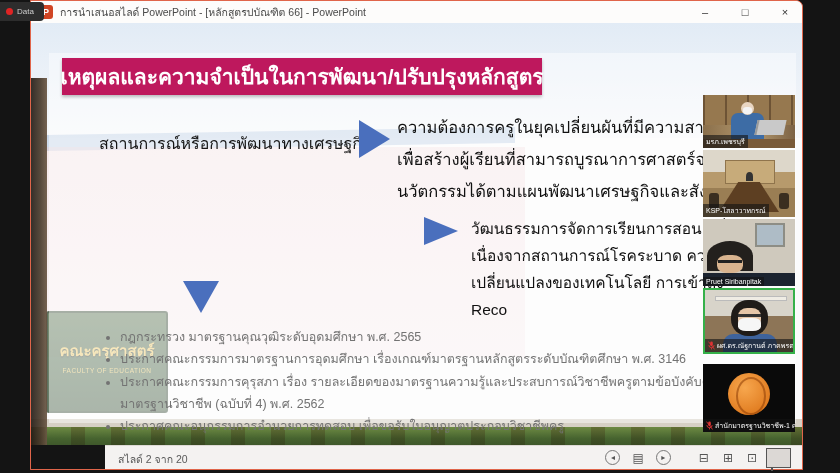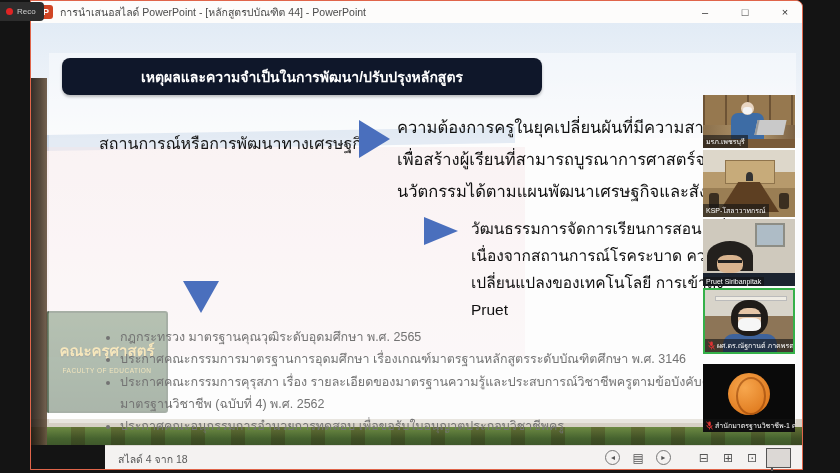--- a/index.html
+++ b/index.html
@@ -35,23 +35,23 @@
   .photo-path{position:absolute;left:0;right:0;top:396px;height:10px;background:rgba(205,198,182,.8);}
   .photo-garden{position:absolute;left:0;right:0;top:404px;height:21px;
     background:linear-gradient(180deg,#6d8a43,#46632f 55%,#3c5429),
     repeating-linear-gradient(90deg,rgba(160,60,40,.25) 0 14px,rgba(0,0,0,0) 14px 40px);
     background-blend-mode:multiply;}
   .white-wash{position:absolute;left:18px;top:30px;right:6px;height:370px;background:rgba(255,255,255,.45);}
 
   .course-badge{position:absolute;left:407px;top:14px;width:306px;height:23px;background:#fffefd;
     border:2px solid #e9a97d;border-radius:8px;box-sizing:border-box;display:flex;align-items:center;
     justify-content:center;font-size:11px;font-weight:bold;color:#e5365f;white-space:nowrap;}
-  .slide-title{position:absolute;left:31px;top:35px;width:480px;height:37px;background:#0f172a;
-    border-radius:8px;display:flex;align-items:center;justify-content:center;color:#fff;
-    font-weight:bold;font-size:14px;box-shadow:0 2px 3px rgba(0,0,0,.25);white-space:nowrap;}
+  .slide-title{position:absolute;left:31px;top:35px;width:480px;height:37px;background:#be185d;
+    border-radius:0;display:flex;align-items:center;justify-content:center;color:#fff;
+    font-weight:bold;font-size:21px;box-shadow:0 2px 3px rgba(0,0,0,.25);white-space:nowrap;}
 
   .row1-left{position:absolute;left:68px;top:108px;font-size:16px;color:#161616;white-space:nowrap;}
   .arrow-right{width:0;height:0;border-top:19px solid transparent;border-bottom:19px solid transparent;
     border-left:31px solid #4a6fbd;position:absolute;}
   .arrow1{left:328px;top:97px;}
   .rblock1{position:absolute;left:366px;top:88px;width:420px;font-size:16.5px;color:#111;
     line-height:32px;white-space:nowrap;}
   .row2-left1{position:absolute;left:66px;top:196px;font-size:16px;color:#161616;white-space:nowrap;}
   .row2-left2{position:absolute;left:66px;top:229px;font-size:16px;color:#161616;white-space:nowrap;}
   .arrow2{left:393px;top:194px;border-top-width:14px;border-bottom-width:14px;border-left-width:34px;}
@@ -138,21 +138,21 @@
     border:2px solid rgba(140,60,5,.55);}
   .mic-muted{flex:none;}
 </style>
 </head>
 <body>
 
 <div class="ppt-window">
 
   <div class="title-bar">
     <div class="ppt-icon">P</div>
-    <div class="win-title">การนำเสนอสไลด์ PowerPoint - [หลักสูตรปบัณฑิต 44] - PowerPoint</div>
+    <div class="win-title">การนำเสนอสไลด์ PowerPoint - [หลักสูตรปบัณฑิต 66] - PowerPoint</div>
     <div class="win-controls">
       <span class="win-btn">–</span>
       <span class="win-btn">□</span>
       <span class="win-btn">×</span>
     </div>
   </div>
 
   <div class="slide">
 
     <div class="photo-sky"></div>
@@ -175,53 +175,53 @@
       <div>ความต้องการครูในยุคเปลี่ยนผันที่มีความสามารถ</div>
       <div>เพื่อสร้างผู้เรียนที่สามารถบูรณาการศาสตร์จนสร้าง</div>
       <div>นวัตกรรมได้ตามแผนพัฒนาเศรษฐกิจและสังคมแห่งชาติ</div>
     </div>
 
     <div class="arrow-right arrow2"></div>
     <div class="rblock2">
       <div>วัฒนธรรมการจัดการเรียนการสอนเปลี่ยนแปลง</div>
       <div>เนื่องจากสถานการณ์โรคระบาด ความ</div>
       <div>เปลี่ยนแปลงของเทคโนโลยี การเข้าถึง</div>
-      <div>Pruet</div>
+      <div>Reco</div>
     </div>
 
     <div class="arrow-down"></div>
 
     <ul class="bullets">
       <li>กฎกระทรวง มาตรฐานคุณวุฒิระดับอุดมศึกษา พ.ศ. 2565</li>
       <li>ประกาศคณะกรรมการมาตรฐานการอุดมศึกษา เรื่องเกณฑ์มาตรฐานหลักสูตรระดับบัณฑิตศึกษา พ.ศ. 3146</li>
       <li>ประกาศคณะกรรมการคุรุสภา เรื่อง รายละเอียดของมาตรฐานความรู้และประสบการณ์วิชาชีพครูตามข้อบังคับคุรุสภา ว่าด้วยมาตรฐานวิชาชีพ (ฉบับที่ 4) พ.ศ. 2562</li>
       <li>ประกาศคณะอนุกรรมการอำนวยการทดสอบ เพื่อขอรับใบอนุญาตประกอบวิชาชีพครู</li>
     </ul>
   </div>
 
   <div class="status-bar">
     <div class="status-black"></div>
-    <div class="slide-counter">สไลด์ 4 จาก 18</div>
+    <div class="slide-counter">สไลด์ 2 จาก 20</div>
     <div class="status-icons">
       <span class="nav-circle">◂</span>
       <span class="st-glyph">▤</span>
       <span class="nav-circle">▸</span>
       <span class="view-group">
         <span class="st-glyph">⊟</span>
         <span class="st-glyph">⊞</span>
         <span class="st-glyph">⊡</span>
         <span class="icon-present active-view"></span>
       </span>
     </div>
   </div>
 </div>
 
 <div class="rec-chip">
   <span class="rec-dot"></span>
-  <span class="rec-label">Reco</span>
+  <span class="rec-label">Data</span>
 </div>
 
 <div class="tiles">
 
   <div class="tile t1">
     <div class="cab"></div>
     <div class="body"></div>
     <div class="head"></div>
     <div class="mask"></div>
     <div class="laptop"></div>

